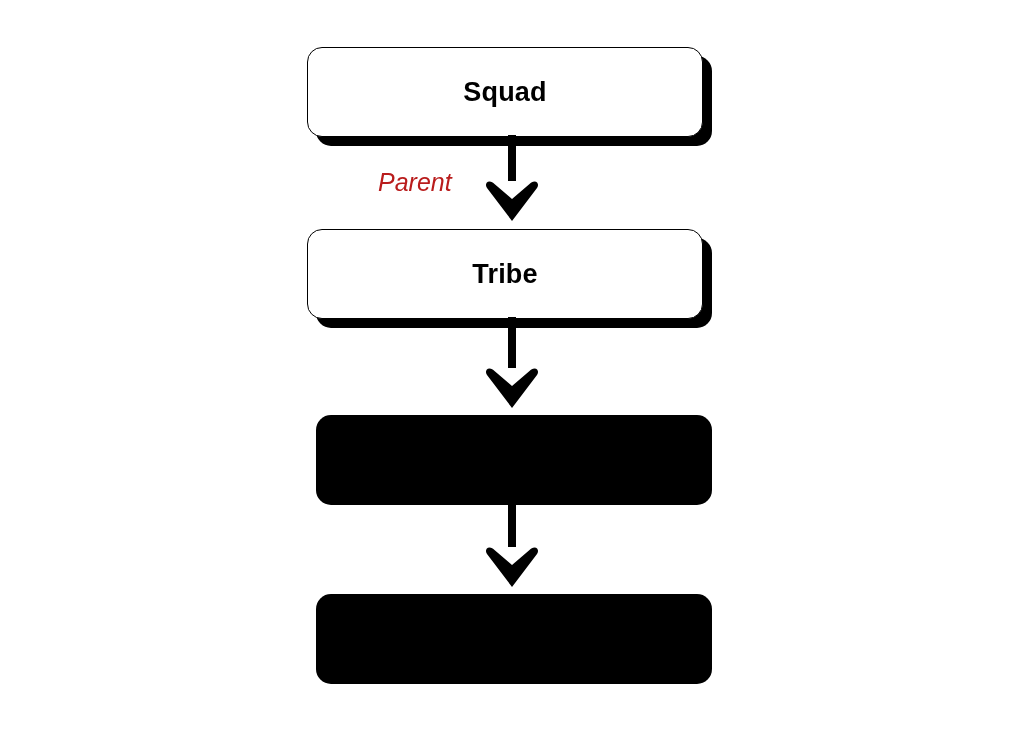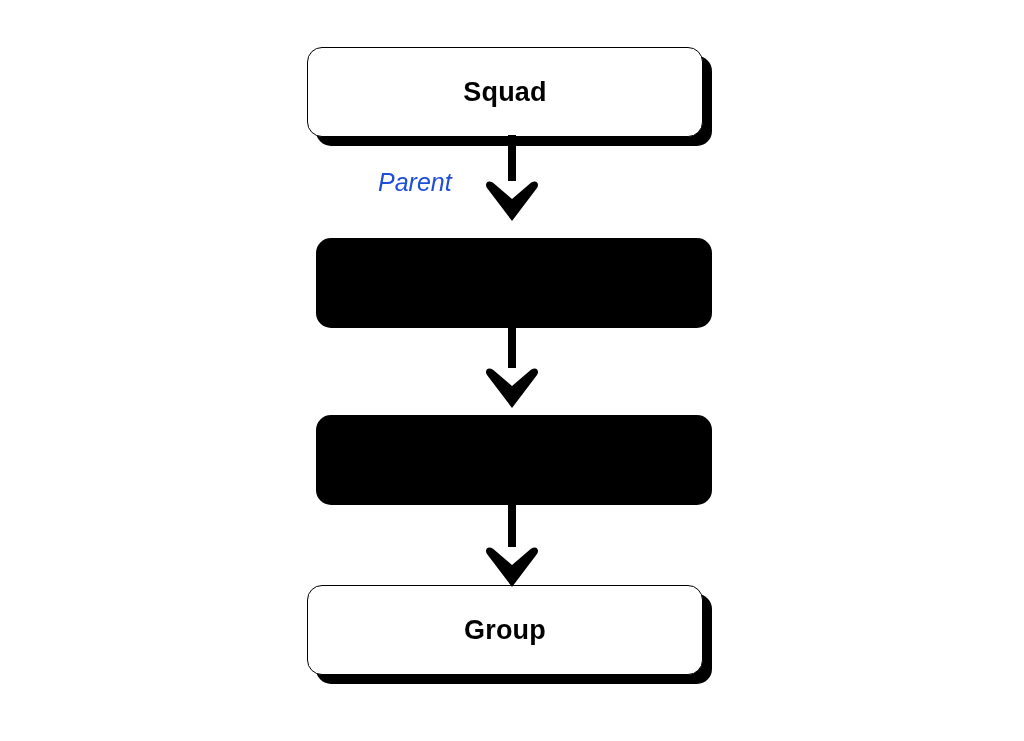--- a/index.html
+++ b/index.html
@@ -80,21 +80,21 @@
   .arrow-3 { top: 494px; height: 93px; }
 
   
   .edge-label {
     position: absolute;
     left: 378px;
     top: 170px;
     font-size: 25px;
     font-style: italic;
     font-weight: normal;
-    color: #1d4ed8;
+    color: #b91c1c;
     line-height: 1;
     white-space: nowrap;
     z-index: 5;
   }
 </style>
 </head>
 <body>
 
 <div id="diagram">
 
@@ -108,20 +108,23 @@
       <path d="M24 0 H32 V46 H24 Z" fill="#000000"></path>
       <path d="M28 86 L3 53 C1 50.5 2 46.5 5.5 46.5 C7.5 46.5 9 47.5 10.5 49
                L28 64 L45.5 49 C47 47.5 48.5 46.5 50.5 46.5
                C54 46.5 55 50.5 53 53 Z" fill="#000000"></path>
     </svg>
   </div>
 
   <div class="edge-label">Parent</div>
 
   <div class="node-shadow shadow-tribe"></div>
+  <div class="node node-tribe">
+    <span class="node-label">Tribe</span>
+  </div>
 
   <div class="arrow arrow-2">
     <svg width="56" height="91" viewBox="0 0 56 91" xmlns="http://www.w3.org/2000/svg">
       <path d="M24 0 H32 V51 H24 Z" fill="#000000"></path>
       <path d="M28 91 L3 58 C1 55.5 2 51.5 5.5 51.5 C7.5 51.5 9 52.5 10.5 54
                L28 69 L45.5 54 C47 52.5 48.5 51.5 50.5 51.5
                C54 51.5 55 55.5 53 58 Z" fill="#000000"></path>
     </svg>
   </div>
 
@@ -130,17 +133,14 @@
   <div class="arrow arrow-3">
     <svg width="56" height="93" viewBox="0 0 56 93" xmlns="http://www.w3.org/2000/svg">
       <path d="M24 0 H32 V53 H24 Z" fill="#000000"></path>
       <path d="M28 93 L3 60 C1 57.5 2 53.5 5.5 53.5 C7.5 53.5 9 54.5 10.5 56
                L28 71 L45.5 56 C47 54.5 48.5 53.5 50.5 53.5
                C54 53.5 55 57.5 53 60 Z" fill="#000000"></path>
     </svg>
   </div>
 
   <div class="node-shadow shadow-group"></div>
-  <div class="node node-group">
-    <span class="node-label">Group</span>
-  </div>
 
 </div>
 
 </body></html>

